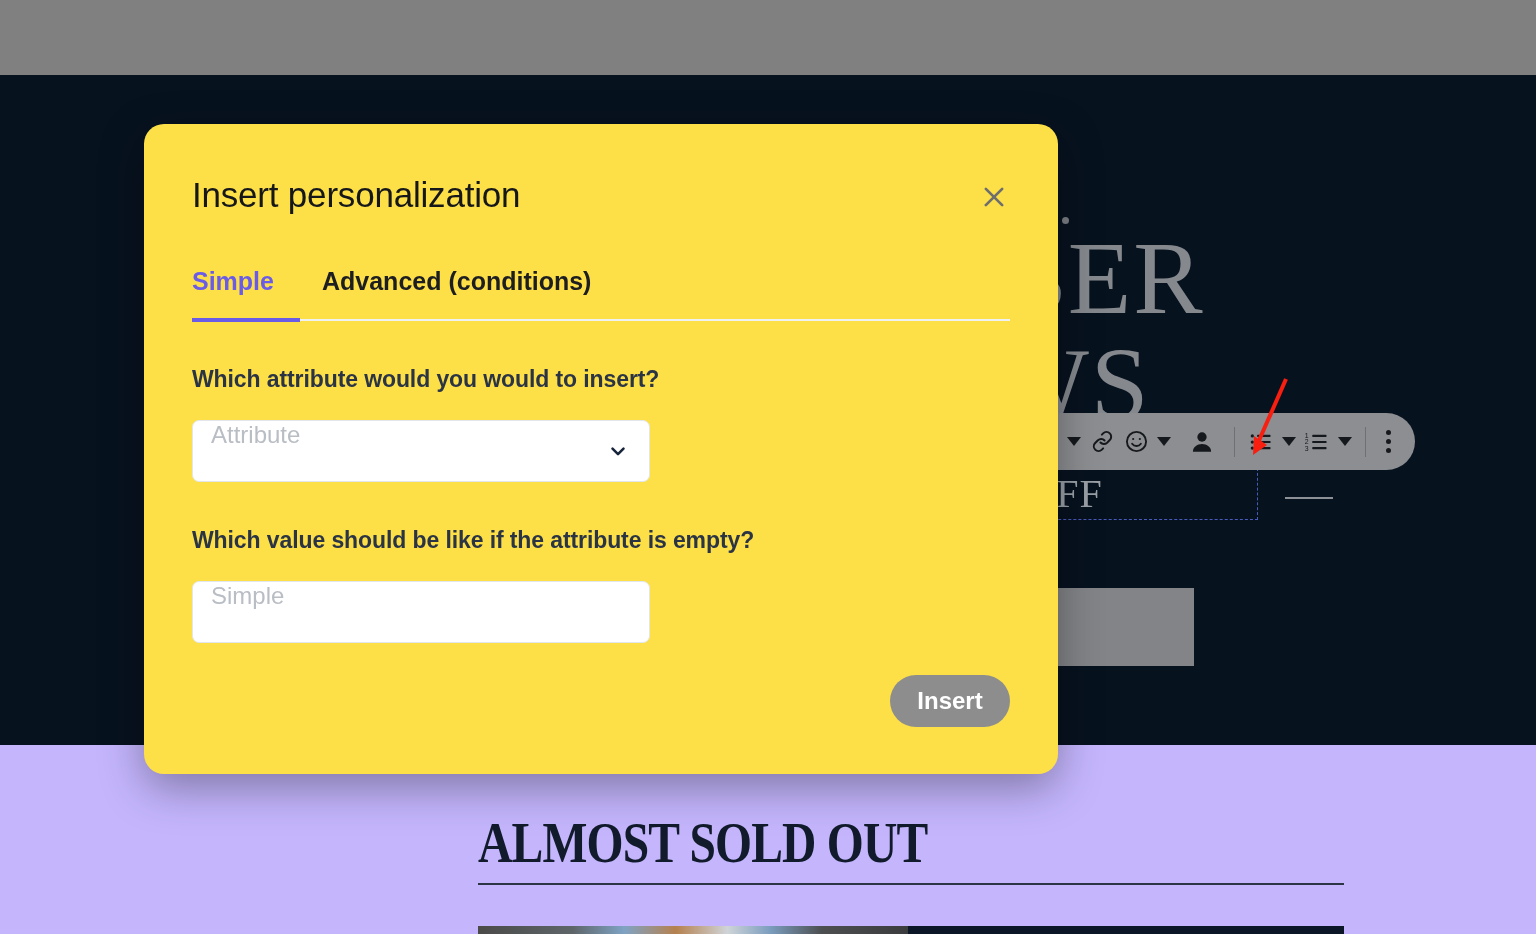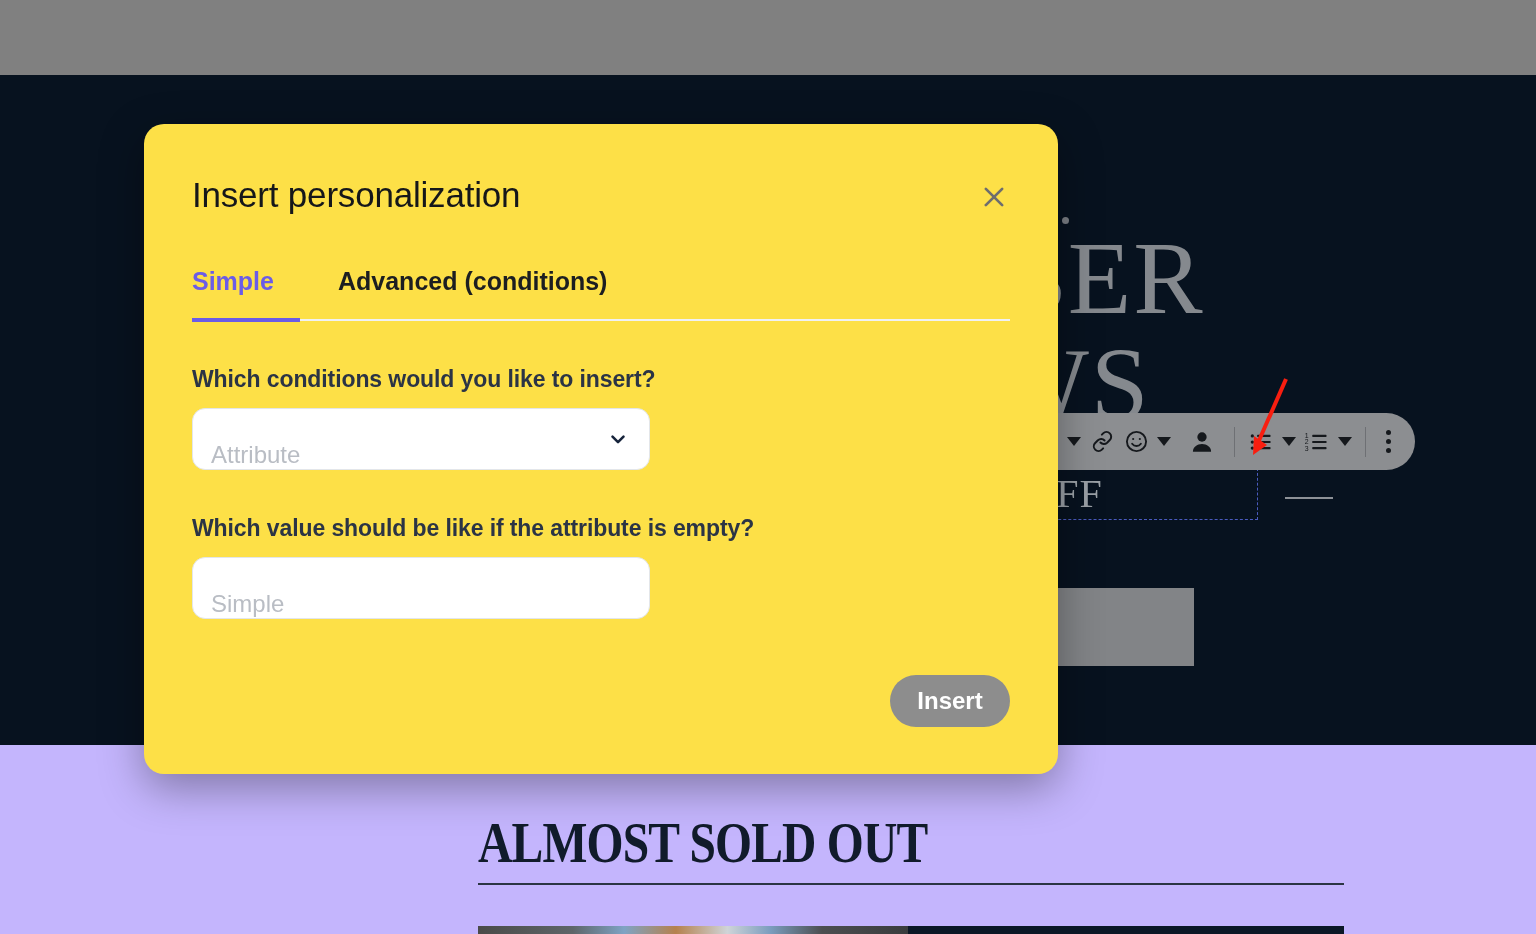--- a/index.html
+++ b/index.html
@@ -303,41 +303,41 @@
 
   .tab.active {
     color: #6b5ce7;
     border-bottom: 4px solid #6b5ce7;
     margin-bottom: -3px;
     padding-right: 26px;
   }
 
   .tab.inactive {
     color: #1c1e21;
-    margin-left: 38px;
+    margin-left: 22px;
   }
 
   .field-label {
     display: block;
     margin-top: 44px;
     font-size: 23px;
     line-height: 28px;
     font-weight: 700;
     color: #2b3445;
     letter-spacing: -0.1px;
   }
 
   .field-control {
-    margin-top: 15px;
+    margin-top: 27px;
     width: 458px;
     height: 62px;
     border: 1px solid #e3e6ea;
-    border-radius: 13px;
-    display: flex;
-    align-items: flex-end;
+    border-radius: 7px;
+    display: flex;
+    align-items: flex-start;
     padding: 0 18px;
     background: #fff;
     position: relative;
   }
 
   .field-control .ph {
     font-size: 24px;
     color: #b9bdc4;
     font-family: "Liberation Sans", sans-serif;
   }
@@ -477,21 +477,21 @@
           </svg>
         </span>
       </button>
     </div>
 
     <div id="tabs">
       <button class="tab active">Simple</button>
       <button class="tab inactive">Advanced (conditions)</button>
     </div>
 
-    <label class="field-label">Which conditions would you like to insert?</label>
+    <label class="field-label">Which attribute would you would to insert?</label>
     <div class="field-control" id="attribute-select">
       <span class="ph">Attribute</span>
       <span class="chev">
         <svg width="22" height="22" viewBox="0 0 24 24" fill="none" stroke="#16233b" stroke-width="2.8" stroke-linecap="round" stroke-linejoin="round">
           <polyline points="6,9.5 12,15.5 18,9.5"></polyline>
         </svg>
       </span>
     </div>
 
     <label class="field-label">Which value should be like if the attribute is empty?</label>

